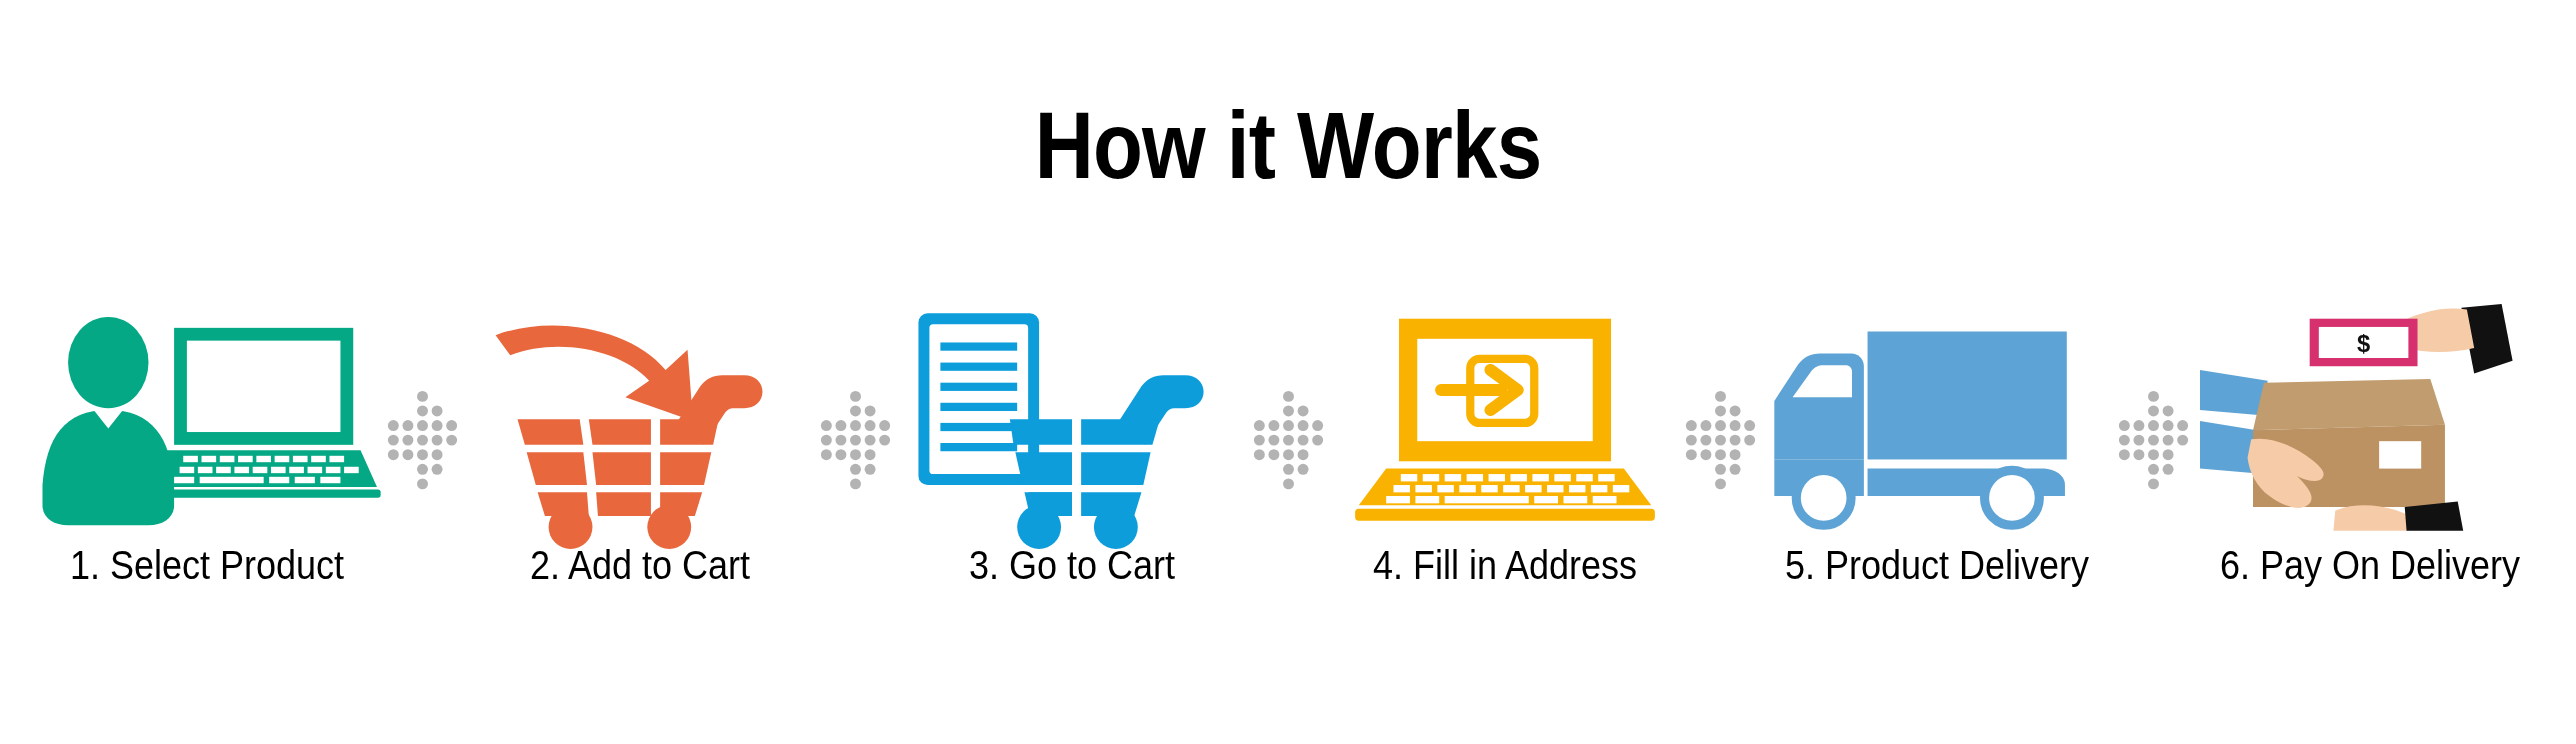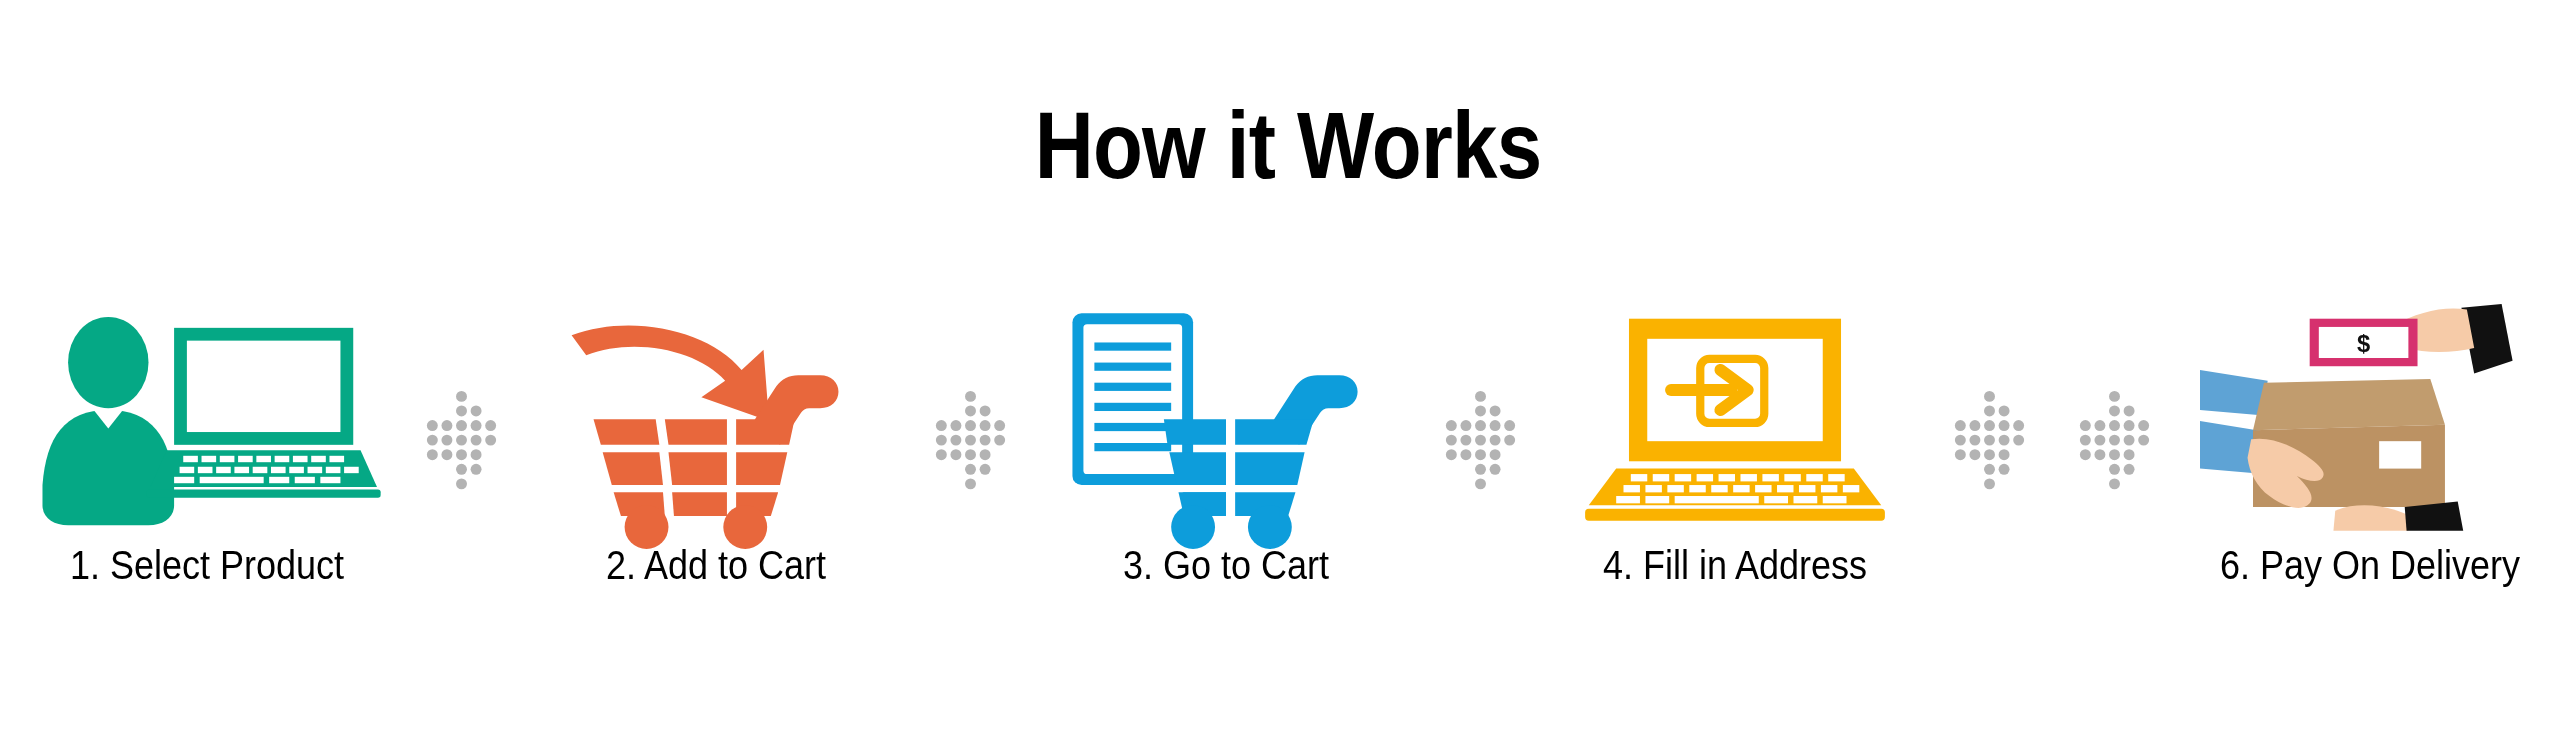--- a/index.html
+++ b/index.html
@@ -367,20 +367,41 @@
             <circle cx="24" cy="71" r="6"></circle>
             <circle cx="40" cy="71" r="6"></circle>
             <circle cx="56" cy="71" r="6"></circle>
           <circle cx="40" cy="87" r="6"></circle>
             <circle cx="56" cy="87" r="6"></circle>
           <circle cx="40" cy="103" r="6"></circle>
         </g>
       </svg>
     </div>
 
+    <div class="step">
+      <div class="icon-box">
+        <svg width="340" height="229" viewBox="0 0 372 250">
+
+          <rect x="110" y="32" width="218" height="140" fill="#5EA3D5"></rect>
+
+          <path d="M8 108 L34 68 C 40 60 48 56 58 56 L 92 56 C 100 56 106 62 106 70
+                   L 106 172 L 8 172 Z" fill="#5EA3D5"></path>
+
+          <path d="M28 104 L48 76 C 52 71 56 69 62 69 L 86 69 C 90 69 93 72 93 76
+                   L 93 104 Z" fill="#ffffff"></path>
+
+          <path d="M110 182 L300 182 C 316 182 326 190 326 200 L 326 212 L 110 212 Z" fill="#5EA3D5"></path>
+          <rect x="8" y="172" width="98" height="40" fill="#5EA3D5"></rect>
+
+          <circle cx="62" cy="214" r="30" fill="#ffffff" stroke="#5EA3D5" stroke-width="10"></circle>
+          <circle cx="268" cy="214" r="30" fill="#ffffff" stroke="#5EA3D5" stroke-width="10"></circle>
+        </svg>
+      </div>
+      <div class="step-label">5. Product Delivery</div>
+    </div>
 
     <div class="sep">
       <svg width="73" height="82" viewBox="0 0 80 90">
         <g fill="#B3B3B3">
           <circle cx="40" cy="7" r="6"></circle>
           <circle cx="40" cy="23" r="6"></circle>
             <circle cx="56" cy="23" r="6"></circle>
           <circle cx="8" cy="39" r="6"></circle>
             <circle cx="24" cy="39" r="6"></circle>
             <circle cx="40" cy="39" r="6"></circle>

